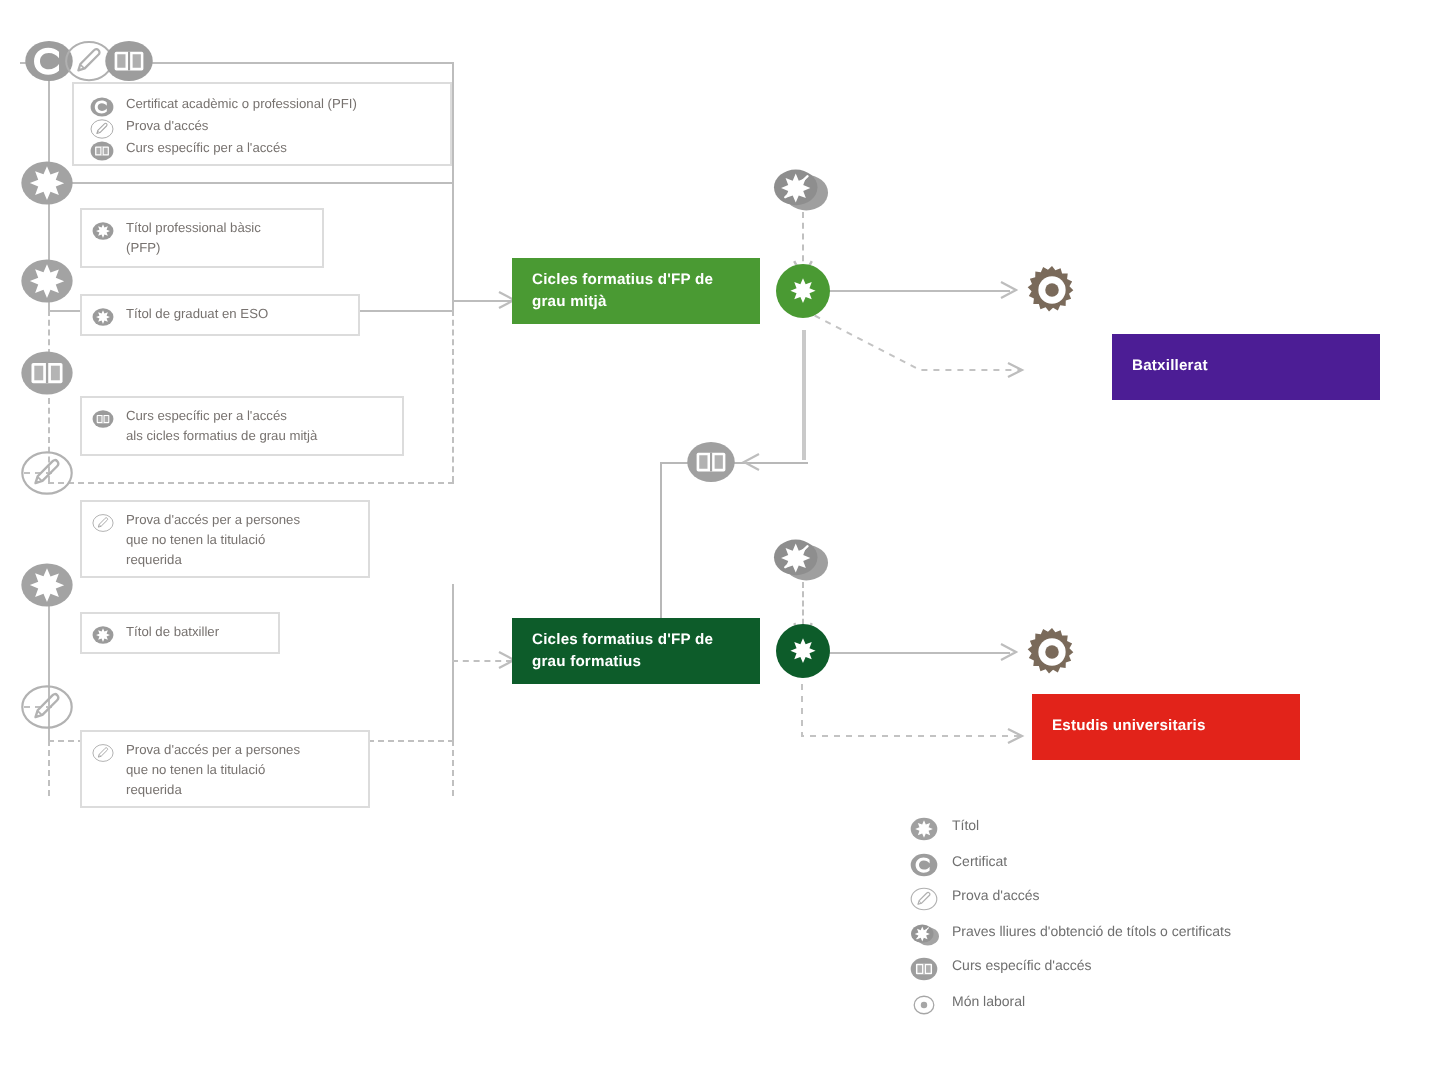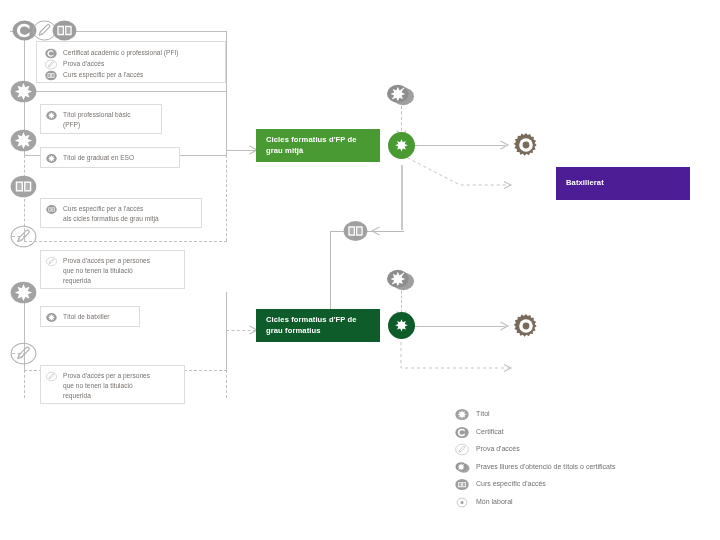--- a/index.html
+++ b/index.html
@@ -336,20 +336,23 @@
     <span>
       <span>Cicles formatius d'FP de</span>
       <span>grau formatius</span>
     </span>
   </div>
 
   <div class="node" style="left:516px;top:167px;width:134px;height:33px;background:#4c1d95;margin-left:40px;">
     <span>Batxillerat</span>
   </div>
 
+  <div class="node" style="left:516px;top:347px;width:134px;height:33px;background:#e2231a;">
+    <span>Estudis universitaris</span>
+  </div>
 
   <div class="badge" style="left:388px;top:132px;width:27px;height:27px;background:#4a9a33;">
     <svg width="17" height="17" viewBox="0 0 40 34" style="color:#4a9a33">
       <path fill="#fff" d="M20 2l3.1 7.2 7.2-2.7-2.7 7.2 7.2 2.9-7.2 2.9 2.7 7.2-7.2-2.7L20 31l-3.1-7.0-7.2 2.7 2.7-7.2L5.2 16.6l7.2-2.9-2.7-7.2 7.2 2.7z"></path>
     </svg>
   </div>
   <div class="badge" style="left:388px;top:312px;width:27px;height:27px;background:#0d5c2a;">
     <svg width="17" height="17" viewBox="0 0 40 34">
       <path fill="#fff" d="M20 2l3.1 7.2 7.2-2.7-2.7 7.2 7.2 2.9-7.2 2.9 2.7 7.2-7.2-2.7L20 31l-3.1-7.0-7.2 2.7 2.7-7.2L5.2 16.6l7.2-2.9-2.7-7.2 7.2 2.7z"></path>
     </svg>

